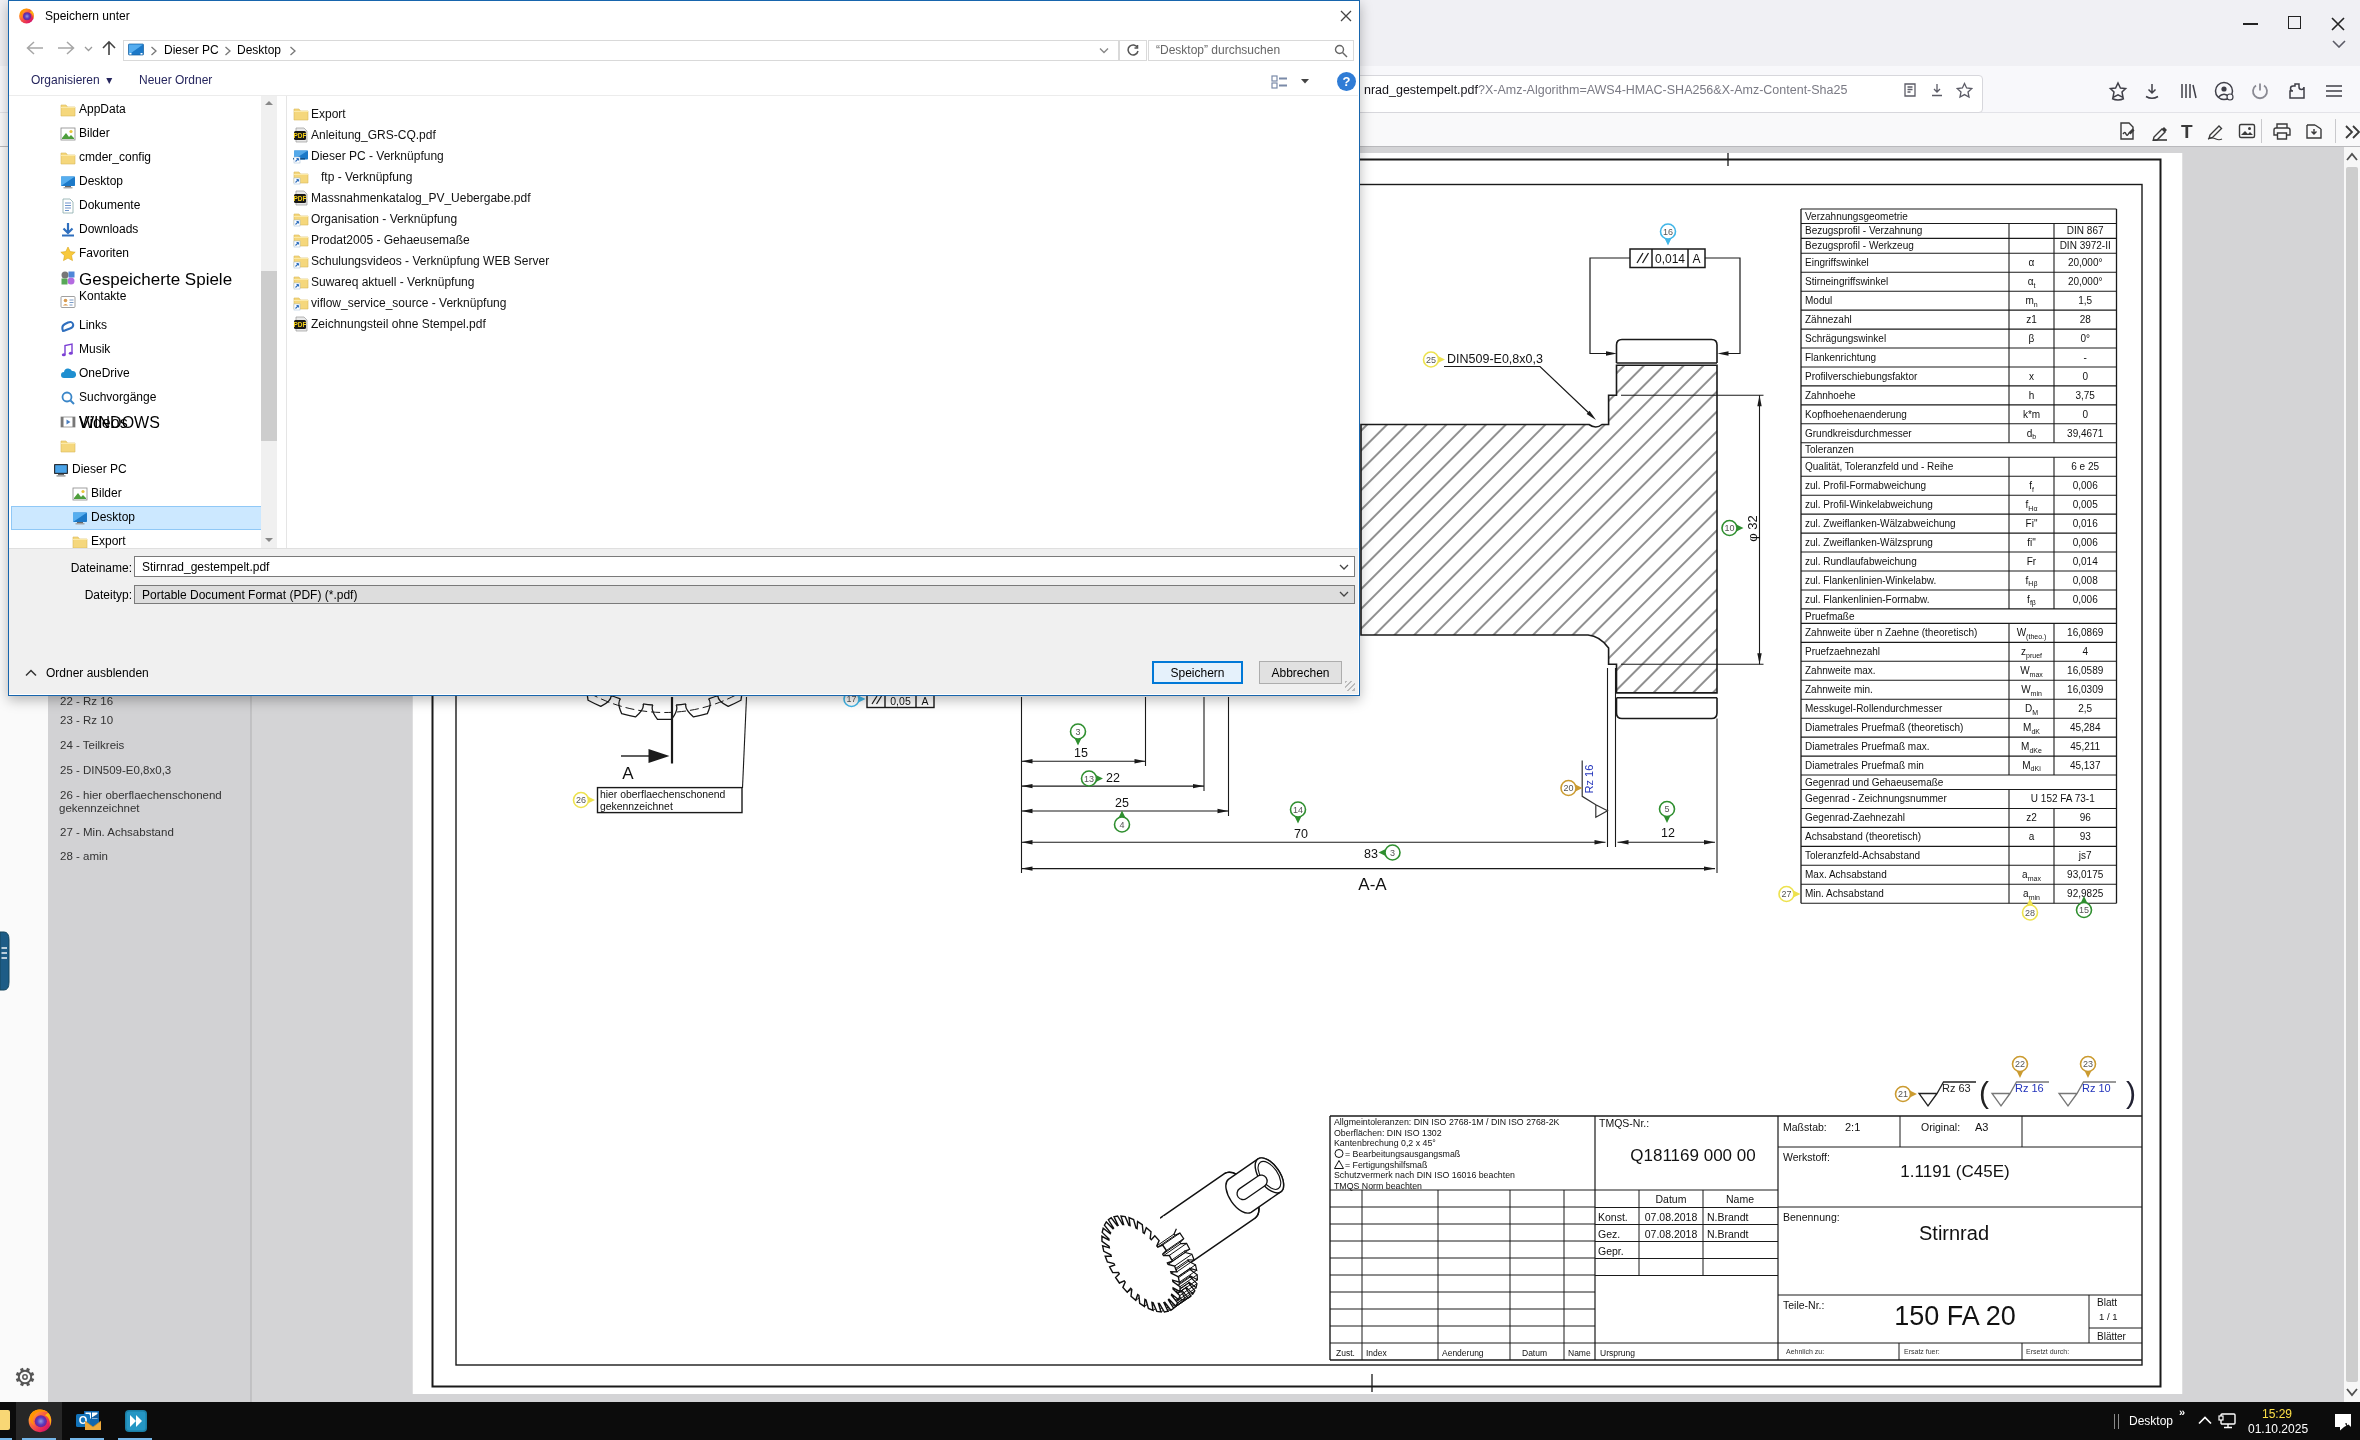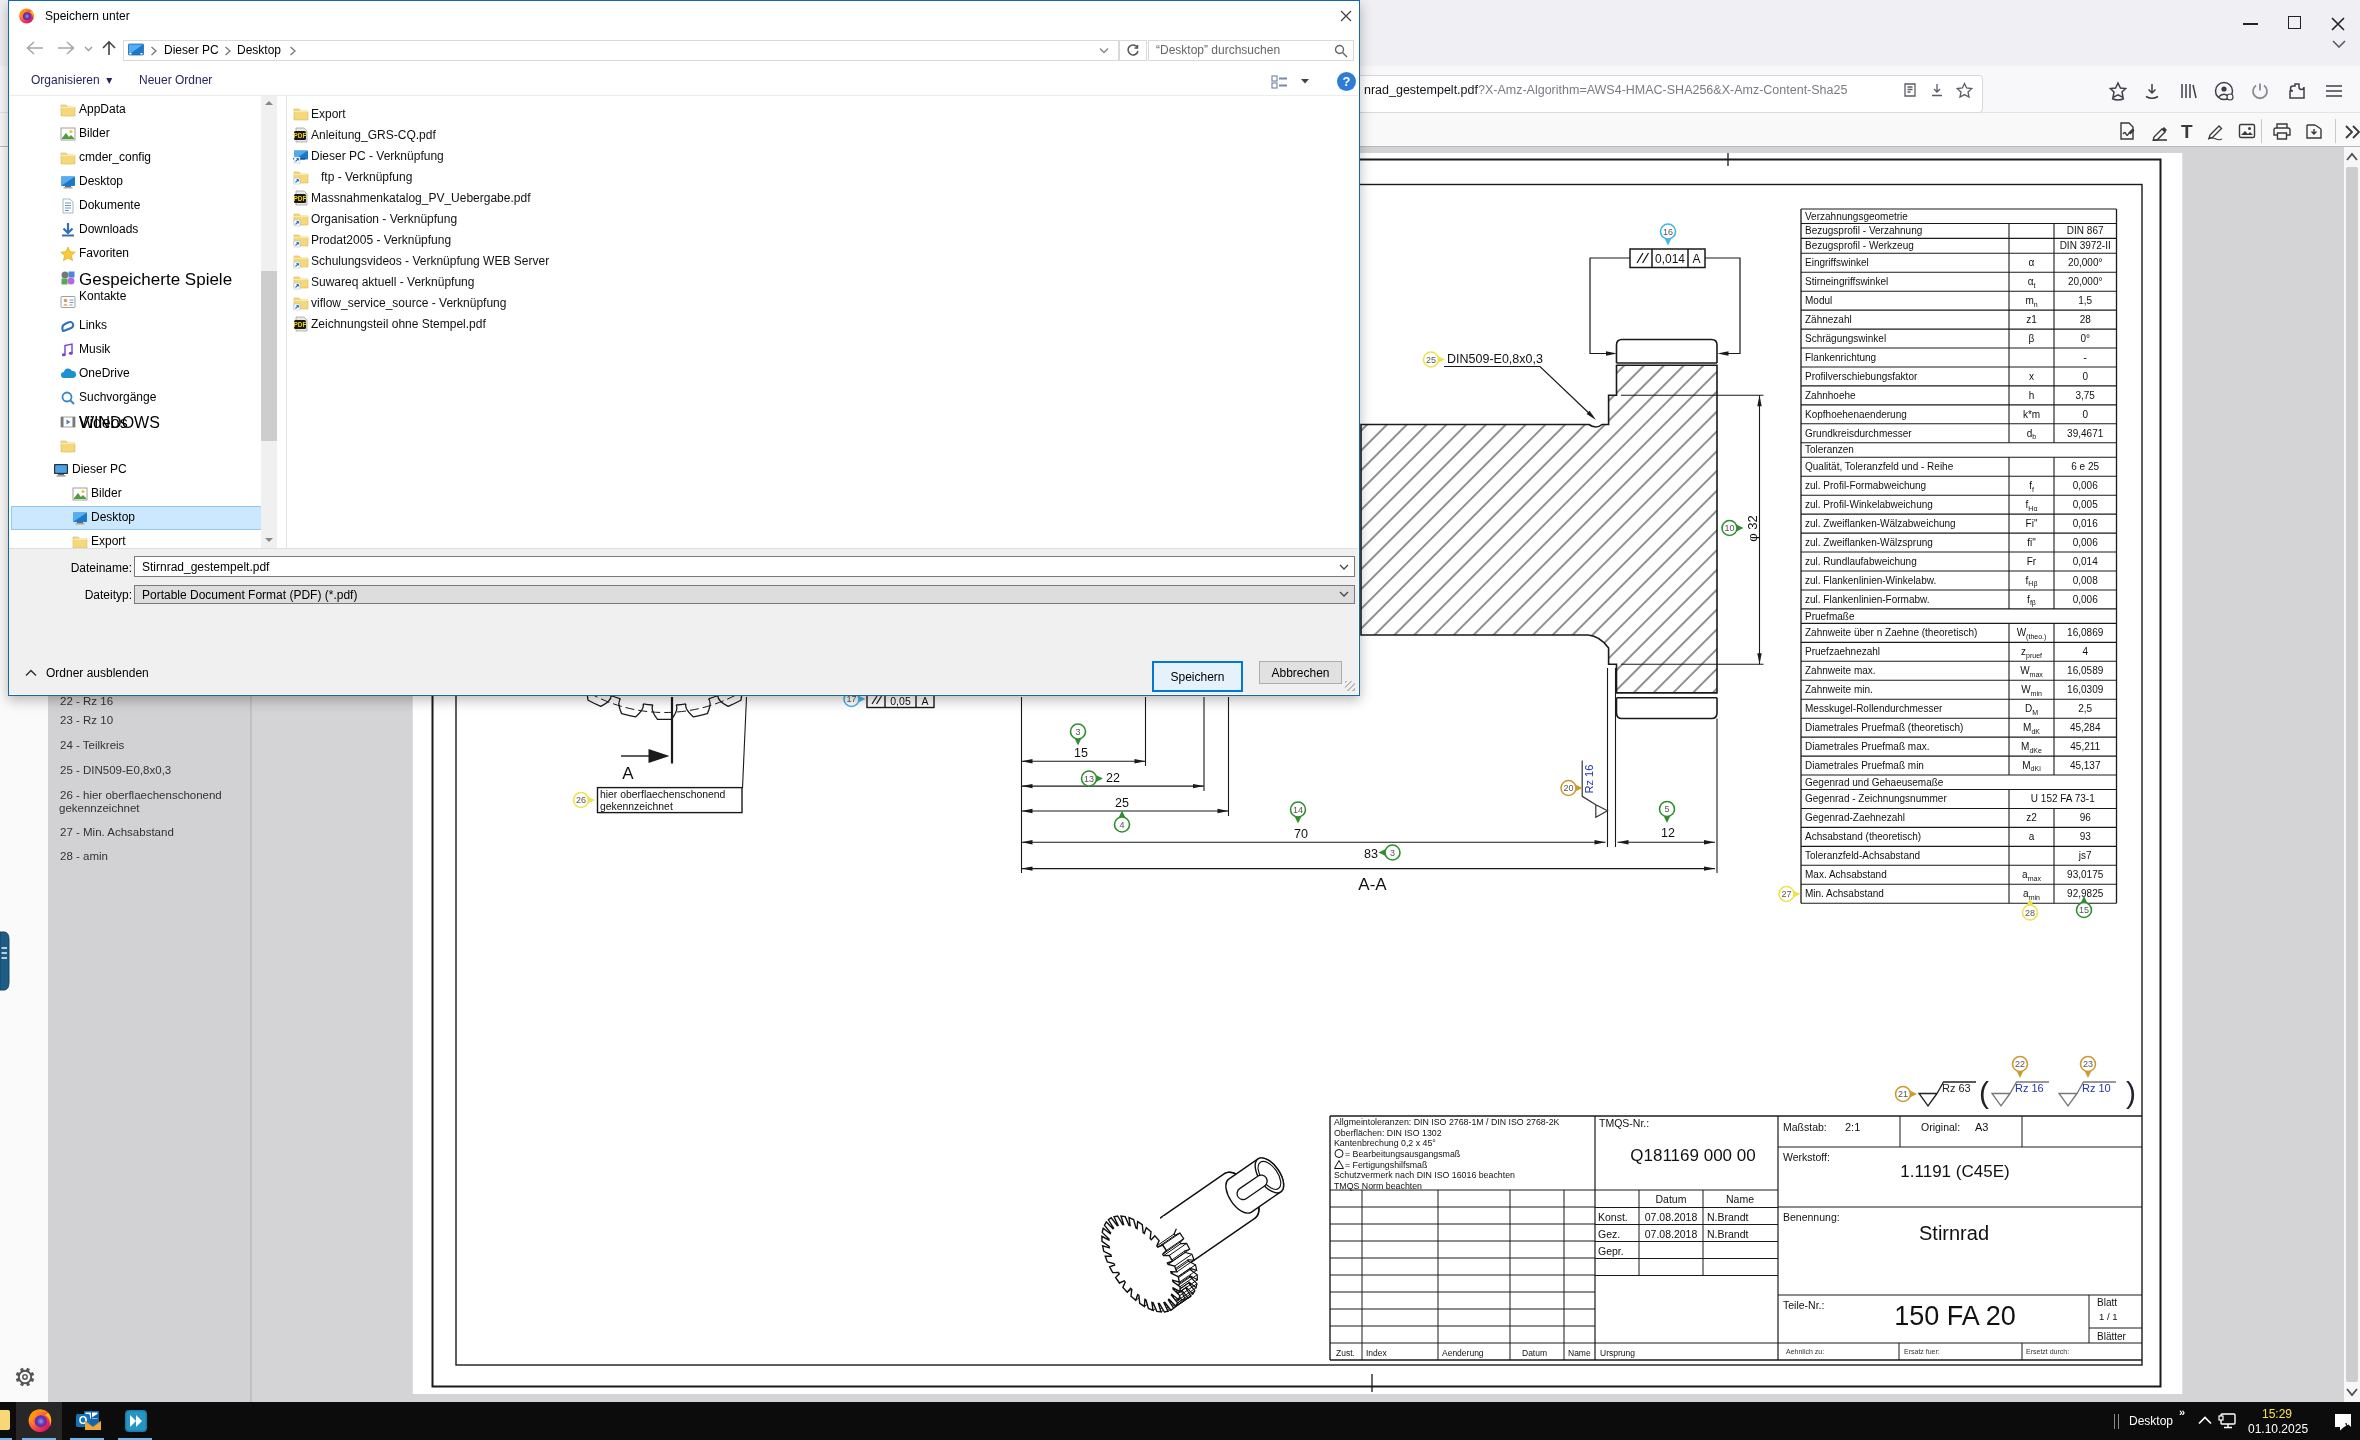--- a/index.html
+++ b/index.html
@@ -959,21 +959,21 @@
         <rect x="1" y="9" width="6" height="6" fill="#fff" stroke="#9db8d2" stroke-width=".5"></rect>
         <path d="M2.5,13.5 L5.5,10.5 M5.5,10.5 h-2 M5.5,10.5 v2" stroke="#2f6fbe" stroke-width="1.1" fill="none"></path>
       </svg>
       <div class="flrow" style="left:302px;top:210.65px">Organisation - Verknüpfung</div>
       <svg class="ficon" style="left:284px;top:230.68px" viewBox="0 0 16 16">
         <path d="M1,3 h5 l1.5,2 H15 v9 H1 z" fill="#f5d77c" stroke="#d8b85a" stroke-width=".6"></path>
         <path d="M1,5 h14 v1 H1 z" fill="#fbe9a8"></path>
         <rect x="1" y="9" width="6" height="6" fill="#fff" stroke="#9db8d2" stroke-width=".5"></rect>
         <path d="M2.5,13.5 L5.5,10.5 M5.5,10.5 h-2 M5.5,10.5 v2" stroke="#2f6fbe" stroke-width="1.1" fill="none"></path>
       </svg>
-      <div class="flrow" style="left:302px;top:231.68px">Prodat2005 - Verknüpfung</div>
+      <div class="flrow" style="left:302px;top:231.68px">Prodat2005 - Gehaeusemaße</div>
       <svg class="ficon" style="left:284px;top:251.71px" viewBox="0 0 16 16">
         <path d="M1,3 h5 l1.5,2 H15 v9 H1 z" fill="#f5d77c" stroke="#d8b85a" stroke-width=".6"></path>
         <path d="M1,5 h14 v1 H1 z" fill="#fbe9a8"></path>
         <rect x="1" y="9" width="6" height="6" fill="#fff" stroke="#9db8d2" stroke-width=".5"></rect>
         <path d="M2.5,13.5 L5.5,10.5 M5.5,10.5 h-2 M5.5,10.5 v2" stroke="#2f6fbe" stroke-width="1.1" fill="none"></path>
       </svg>
       <div class="flrow" style="left:302px;top:252.71px">Schulungsvideos - Verknüpfung WEB Server</div>
       <svg class="ficon" style="left:284px;top:272.74px" viewBox="0 0 16 16">
         <path d="M1,3 h5 l1.5,2 H15 v9 H1 z" fill="#f5d77c" stroke="#d8b85a" stroke-width=".6"></path>
         <path d="M1,5 h14 v1 H1 z" fill="#fbe9a8"></path>
@@ -1001,20 +1001,20 @@
       <div class="combo abs" style="left:125px;top:555px;width:1221px;height:21px"></div>
       <div class="abs" style="left:133px;top:559px;font-size:12px">Stirnrad_gestempelt.pdf</div>
       <svg class="abs" style="left:1330px;top:563px" width="10" height="6" viewBox="0 0 10 6">
         <path d="M1,1 L5,5 L9,1" fill="none" stroke="#444" stroke-width="1.3"></path>
       </svg>
       <div class="combo abs" style="left:125px;top:583.5px;width:1221px;height:19px;background:#ddd"></div>
       <div class="abs" style="left:133px;top:587px;font-size:12px">Portable Document Format (PDF) (*.pdf)</div>
       <svg class="abs" style="left:1330px;top:590px" width="10" height="6" viewBox="0 0 10 6">
         <path d="M1,1 L5,5 L9,1" fill="none" stroke="#444" stroke-width="1.3"></path>
       </svg>
-      <button class="abs" style="left:1143px;top:660px;width:91px;height:31px;background:#e5f1fb;border:2px solid #0078d7;font-size:12px">Speichern</button>
+      <button class="abs" style="left:1143px;top:660px;width:91px;height:23px;background:#e5f1fb;border:2px solid #0078d7;font-size:12px">Speichern</button>
       <button class="abs" style="left:1250px;top:660px;width:83px;height:23px;background:#e1e1e1;border:1px solid #adadad;font-size:12px">Abbrechen</button>
       <svg class="abs" style="left:16px;top:668px" width="12" height="8" viewBox="0 0 12 8">
         <path d="M1,6.5 L6,1.5 L11,6.5" fill="none" stroke="#333" stroke-width="1.5"></path>
       </svg>
       <div class="abs" style="left:37px;top:665px;font-size:12px">Ordner ausblenden</div>
       <div class="abs" style="left:1336px;top:680px;width:10px;height:10px;background:repeating-linear-gradient(135deg,#bbb 0 1.5px,transparent 1.5px 4px)"></div>
     </div>
 </div>
 </body></html>

